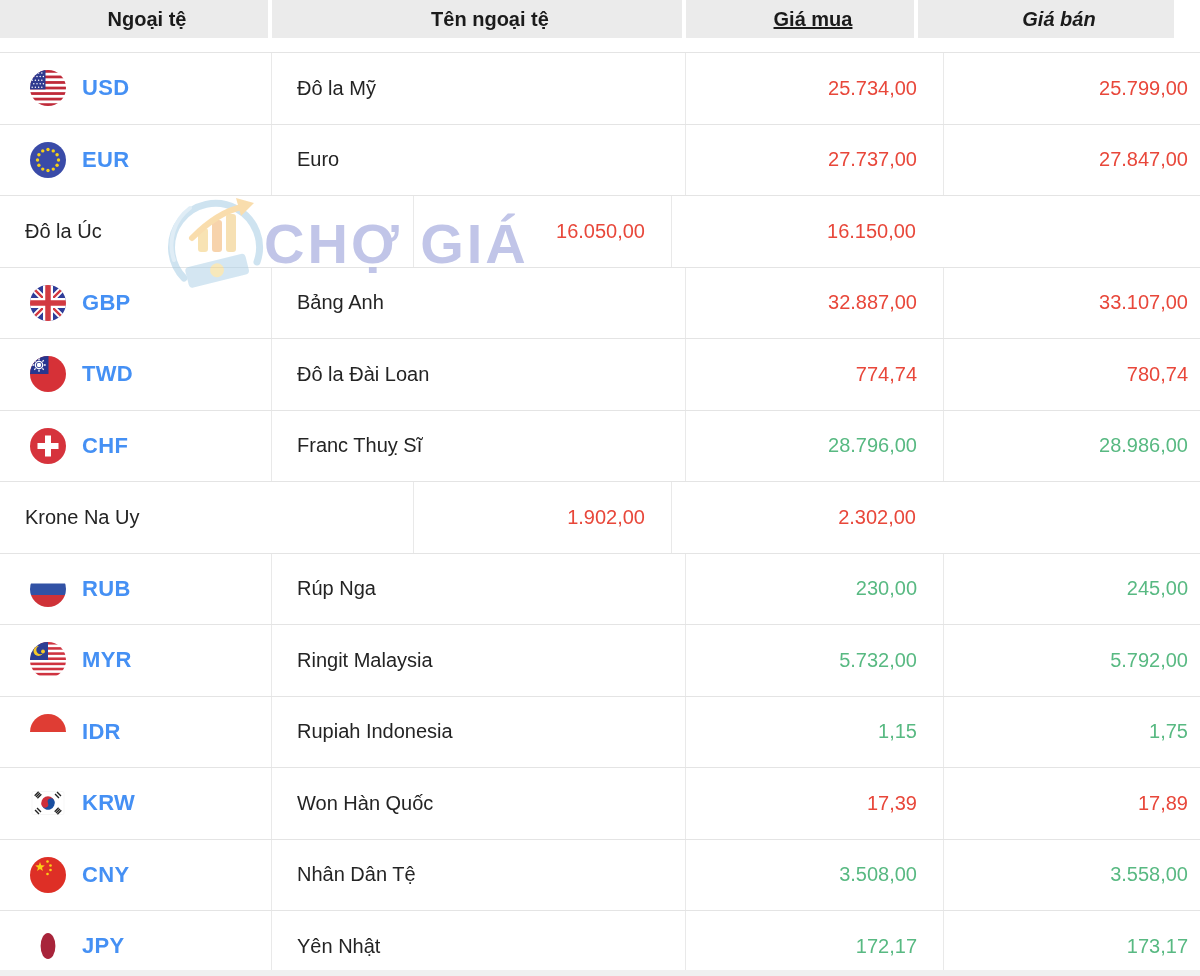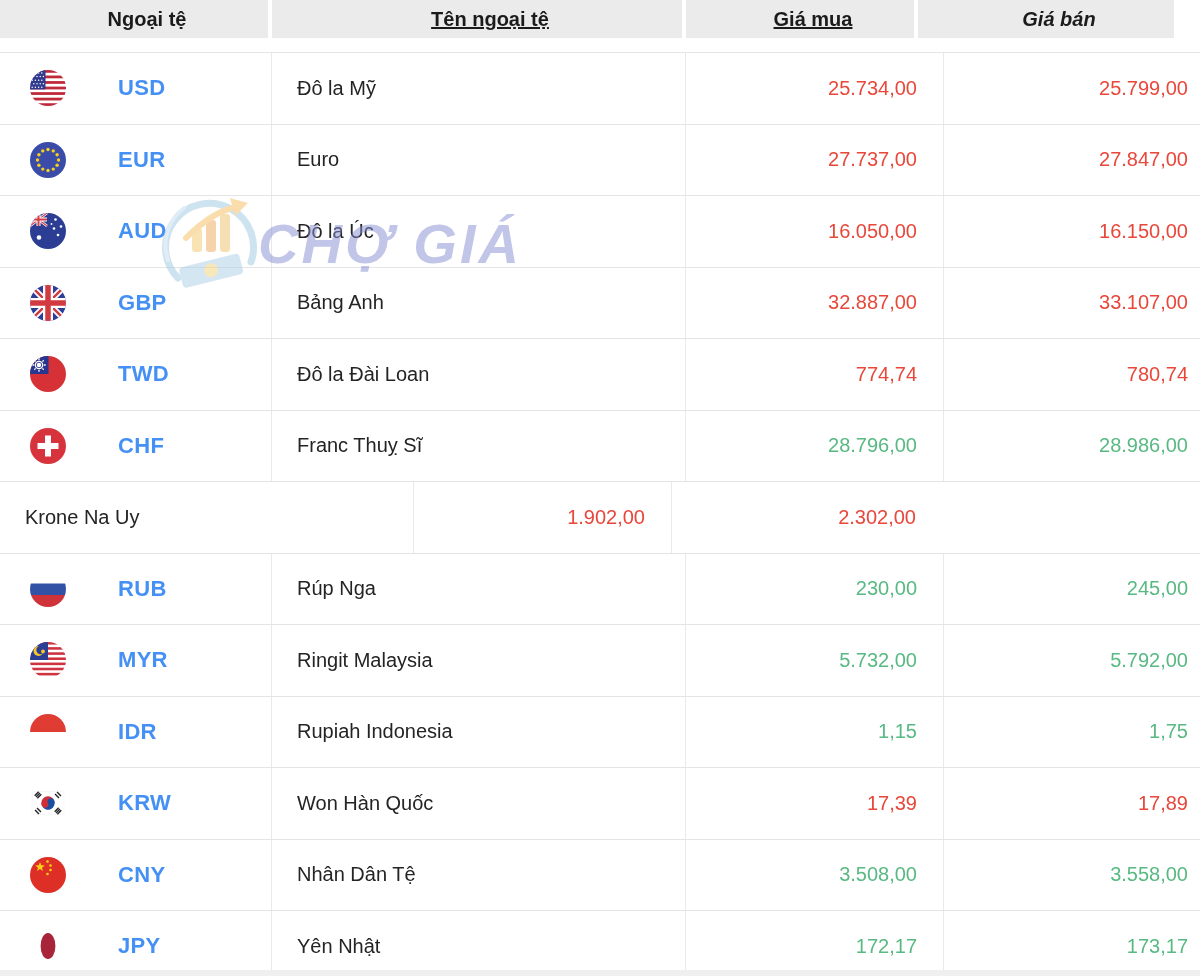--- a/index.html
+++ b/index.html
@@ -3,40 +3,40 @@
 <meta charset="utf-8">
 <style>
   html,body{margin:0;padding:0;background:#fff;}
   .page{position:relative;width:1200px;height:976px;overflow:hidden;background:#fff;
         font-family:"Liberation Sans",sans-serif;}
   
   .header-row{display:flex;height:38px;}
   .hcell{background:#ebebeb;display:flex;align-items:center;justify-content:center;
          font-weight:bold;font-size:20px;color:#1b1b1b;box-sizing:border-box;padding-left:26px;}
   .hcell.gap{border-right:4px solid #fff;}
-  .w1{width:272px;}.w2{width:414px;text-decoration:underline;}.w3{width:232px;text-decoration:underline;}.w4{width:256px;font-style:italic;}
+  .w1{width:272px;}.w2{width:414px;}.w3{width:232px;text-decoration:underline;}.w4{width:256px;font-style:italic;}
   
   .tbody{margin-top:14px;}
   .row{display:flex;height:71.5px;box-sizing:border-box;border-top:1px solid #e4e4e4;}
   .cell{box-sizing:border-box;display:flex;align-items:center;height:100%;}
-  .c1{width:272px;border-right:1px solid #e9e9e9;padding-left:30px;gap:36px;}
+  .c1{width:272px;border-right:1px solid #e9e9e9;padding-left:30px;}
   .c2{width:414px;border-right:1px solid #e9e9e9;padding-left:25px;}
   .c3{width:258px;border-right:1px solid #e9e9e9;justify-content:flex-end;padding-right:26px;}
   .c4{width:256px;justify-content:flex-end;padding-right:12px;}
   .flag{width:36px;height:36px;border-radius:50%;overflow:hidden;flex:0 0 36px;display:block;}
   .flag.nocrop{border-radius:0;overflow:visible;}
   .flag svg{display:block;width:36px;height:36px;}
   .code{margin-left:16px;font-size:22px;font-weight:bold;color:#4590f4;letter-spacing:.3px;}
   .name{font-size:20px;color:#242424;}
   .val{font-size:20px;}
   .row.red .val{color:#e8473a;}
   .row.green .val{color:#58b982;}
   
-  .watermark{position:absolute;left:154px;top:190px;display:flex;align-items:center;
-             pointer-events:none;z-index:3;font-style:italic;}
+  .watermark{position:absolute;left:160px;top:190px;display:flex;align-items:center;
+             pointer-events:none;z-index:3;}
   .watermark-text{font-size:56px;font-weight:bold;color:rgba(132,140,209,0.5);
                   letter-spacing:3px;margin-left:-14px;white-space:nowrap;}
   
   .footer-strip{position:absolute;left:0;right:0;top:970px;height:6px;background:#f0f0f0;z-index:2;}
 </style>
 </head>
 <body>
 
 <div class="page">
 
@@ -124,40 +124,20 @@
       <span class="name">Euro</span>
     </div>
     <div class="cell c3">
       <span class="val buy">27.737,00</span>
     </div>
     <div class="cell c4">
       <span class="val sell">27.847,00</span>
     </div>
   </div>
       <div class="row red">
-    <div class="cell c1">
-      <span class="flag">
-            <svg viewBox="0 0 36 36">
-              <rect width="36" height="36" fill="#2c3e94"></rect>
-              <path d="M0,0 L17,13 M17,0 L0,13" stroke="#fff" stroke-width="2.6"></path>
-              <path d="M0,0 L17,13 M17,0 L0,13" stroke="#d43d47" stroke-width="1.1"></path>
-              <path d="M8.5,0 V13 M0,6.5 H17" stroke="#fff" stroke-width="4"></path>
-              <path d="M8.5,0 V13 M0,6.5 H17" stroke="#d43d47" stroke-width="2"></path>
-              <g fill="#fff">
-                <circle cx="9" cy="24.5" r="2.3"></circle>
-                <circle cx="25.5" cy="6.5" r="1.3"></circle>
-                <circle cx="31" cy="13.5" r="1.3"></circle>
-                <circle cx="24" cy="15.5" r="1.3"></circle>
-                <circle cx="28" cy="22" r="1.3"></circle>
-                <circle cx="21.5" cy="11" r="0.9"></circle>
-              </g>
-            </svg>
-          </span>
-      <span class="code">AUD</span>
-    </div>
     <div class="cell c2">
       <span class="name">Đô la Úc</span>
     </div>
     <div class="cell c3">
       <span class="val buy">16.050,00</span>
     </div>
     <div class="cell c4">
       <span class="val sell">16.150,00</span>
     </div>
   </div>

